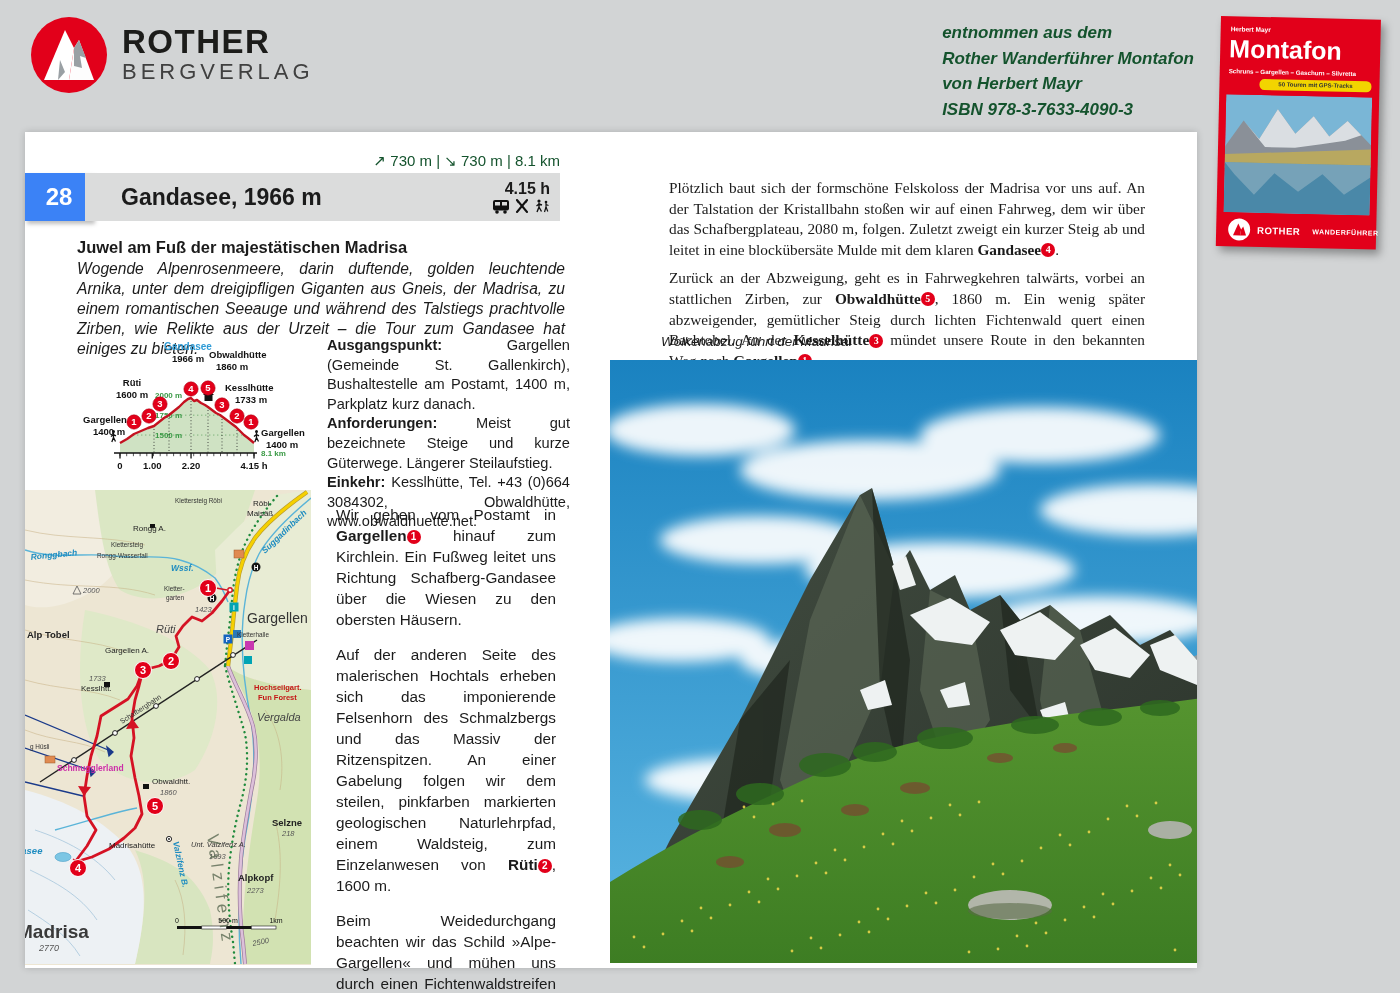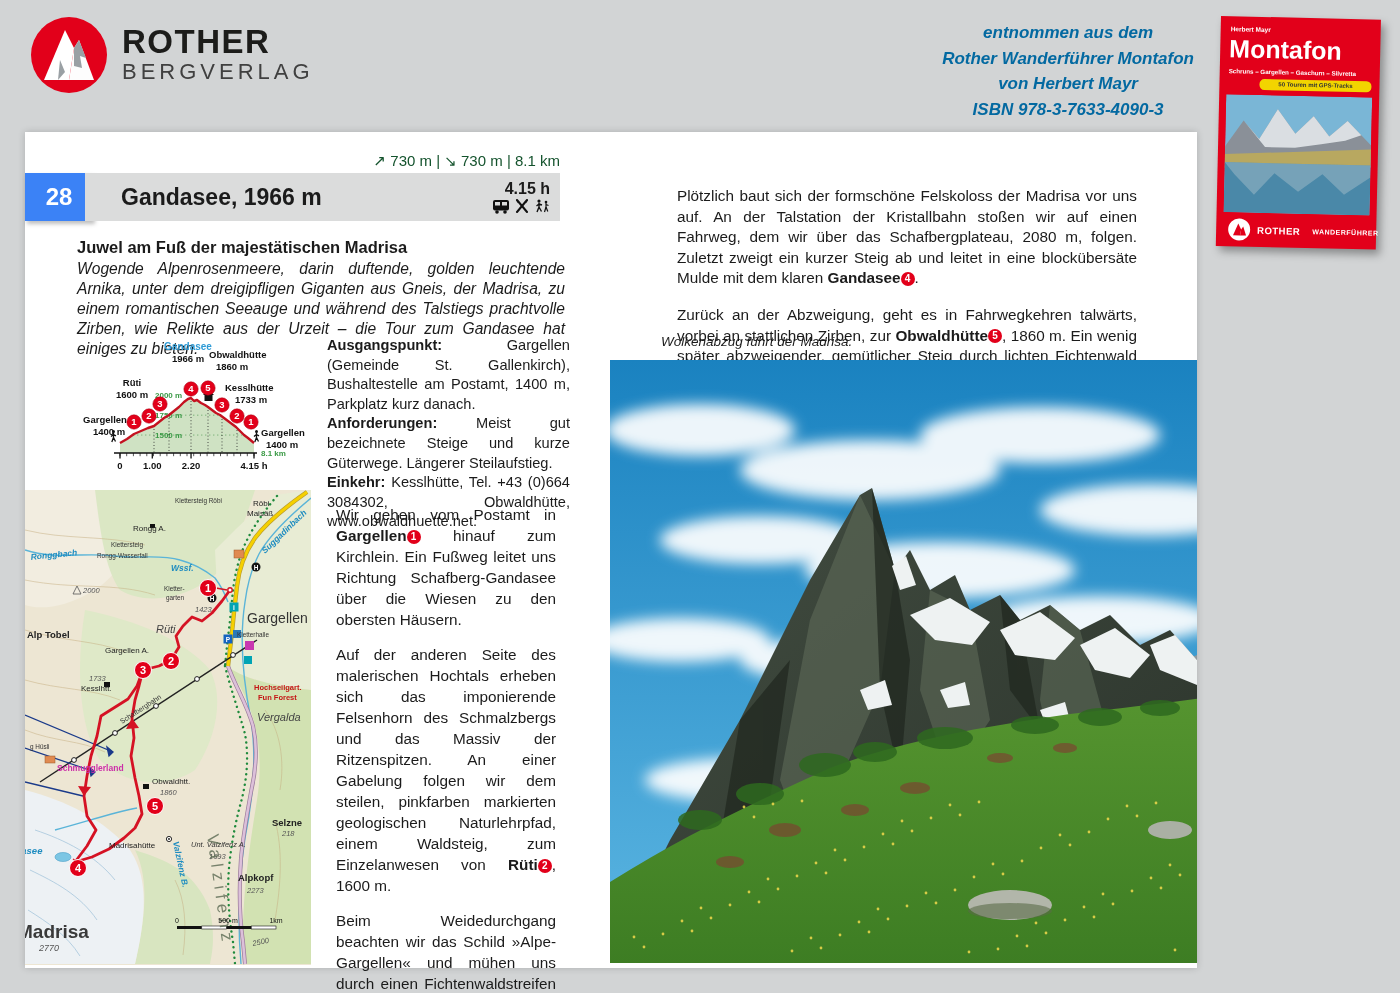--- a/index.html
+++ b/index.html
@@ -5,21 +5,21 @@
   html,body{margin:0;padding:0;}
   body{font-family:"Liberation Sans","DejaVu Sans",sans-serif;color:#1b1b1b;}
   .page{position:relative;width:1400px;height:993px;background:#d2d4d5;overflow:hidden;}
   .panel{position:absolute;left:25px;top:132px;width:1172px;height:836px;background:#ffffff;box-shadow:0 0 7px rgba(0,0,0,.18);}
   
   .logo{position:absolute;left:30px;top:16px;display:flex;align-items:center;}
   .logo-txt{margin-left:14px;}
   .logo-name{font-size:33px;font-weight:bold;letter-spacing:1.5px;color:#1c1c1a;line-height:1.05;}
   .logo-sub{font-size:22px;letter-spacing:4px;color:#404040;}
   
-  .attr{position:absolute;top:20px;right:206px;text-align:center;font-style:italic;font-weight:bold;font-size:17px;line-height:1.5;color:#0369a1;}
+  .attr{position:absolute;top:20px;right:206px;text-align:left;font-style:italic;font-weight:bold;font-size:17px;line-height:1.5;color:#14532d;}
   
   .cover{position:absolute;left:1221px;top:16px;width:160px;height:230px;background:#e2001a;transform:rotate(1.3deg);transform-origin:top left;box-shadow:4px 5px 9px rgba(0,0,0,.35);}
   .cv-author{position:absolute;left:10px;top:9px;font-size:6.5px;color:#fff;font-weight:bold;}
   .cv-title{position:absolute;left:9px;top:18px;font-size:25px;color:#fff;font-weight:bold;}
   .cv-sub{position:absolute;left:9px;top:51px;font-size:6.2px;color:#fff;font-weight:bold;}
   .cv-badge{position:absolute;left:40px;top:62px;width:112px;height:11px;background:#f2d400;border-radius:5px;font-size:6px;font-weight:bold;color:#333;text-align:center;line-height:11px;}
   .cv-photo{position:absolute;left:7px;top:78px;width:146px;height:118px;}
   .cv-foot{position:absolute;left:0;bottom:0;width:160px;height:34px;display:flex;align-items:center;}
   .cv-logo{width:22px;height:22px;border-radius:50%;background:#fff;margin-left:12px;position:relative;}
   .cv-brand{color:#fff;font-weight:bold;font-size:9.5px;margin-left:7px;letter-spacing:.5px;}
@@ -37,21 +37,21 @@
   .lead-h{position:absolute;left:77px;top:238px;width:486px;font-size:16.5px;font-weight:bold;}
   .lead-i{position:absolute;left:77px;top:259px;width:488px;font-size:15.6px;font-style:italic;line-height:20px;text-align:justify;hyphens:auto;}
   
   .chart{position:absolute;left:58px;top:337px;}
   .info{position:absolute;left:327px;top:336px;width:243px;font-size:14.6px;line-height:19.6px;text-align:justify;hyphens:auto;}
   .info p{margin:0;}
   
   .colmid{position:absolute;left:322px;top:490px;width:248px;font-size:15.3px;line-height:21px;text-align:justify;hyphens:auto;}
   .colmid p{margin:14px;}
   .rpara{position:absolute;left:661px;top:170px;width:492px;font-size:15.3px;line-height:20.6px;text-align:justify;hyphens:auto;}
-  .rpara p{margin:16px;}
+  .rpara p{margin:8px;font-family:Liberation Serif, serif;}
   .caption{position:absolute;left:661px;top:334px;width:492px;font-size:13.5px;font-style:italic;}
   .mk{display:inline-block;width:14px;height:14px;line-height:14px;border-radius:50%;background:#e2001a;color:#fff;font-size:10px;font-weight:bold;text-align:center;font-style:normal;position:relative;top:-1.5px;}
   
   .map{position:absolute;left:25px;top:490px;width:286px;height:564px;overflow:hidden;}
   .photo{position:absolute;left:610px;top:360px;width:587px;height:603px;}
   
   svg text{font-family:"Liberation Sans","DejaVu Sans",sans-serif;}
   .c-bold{font-weight:bold;font-size:9.5px;fill:#111;}
   .c-blue{font-weight:bold;font-size:10px;fill:#2e9bd6;}
   .c-grn{font-weight:bold;font-size:8px;fill:#3b9a46;}

